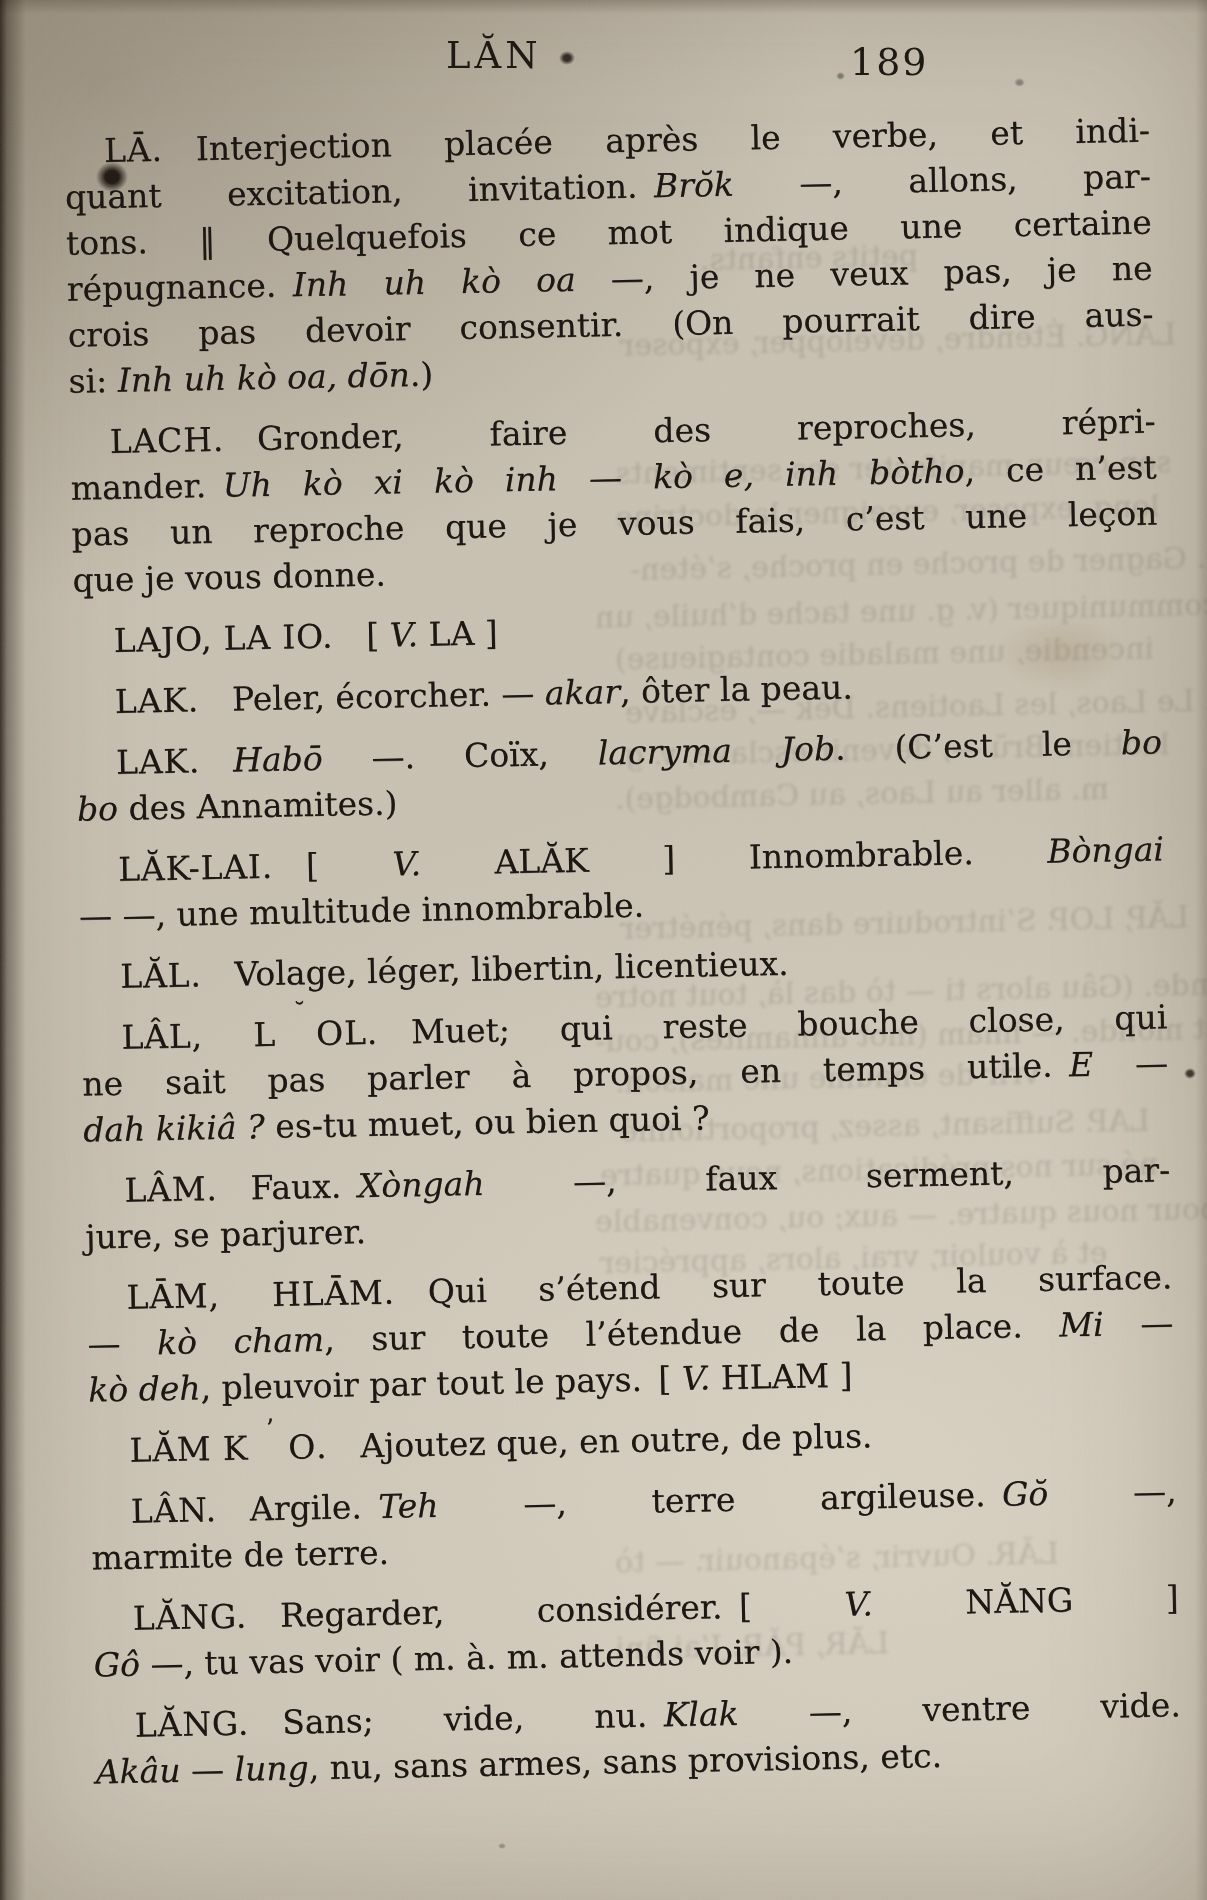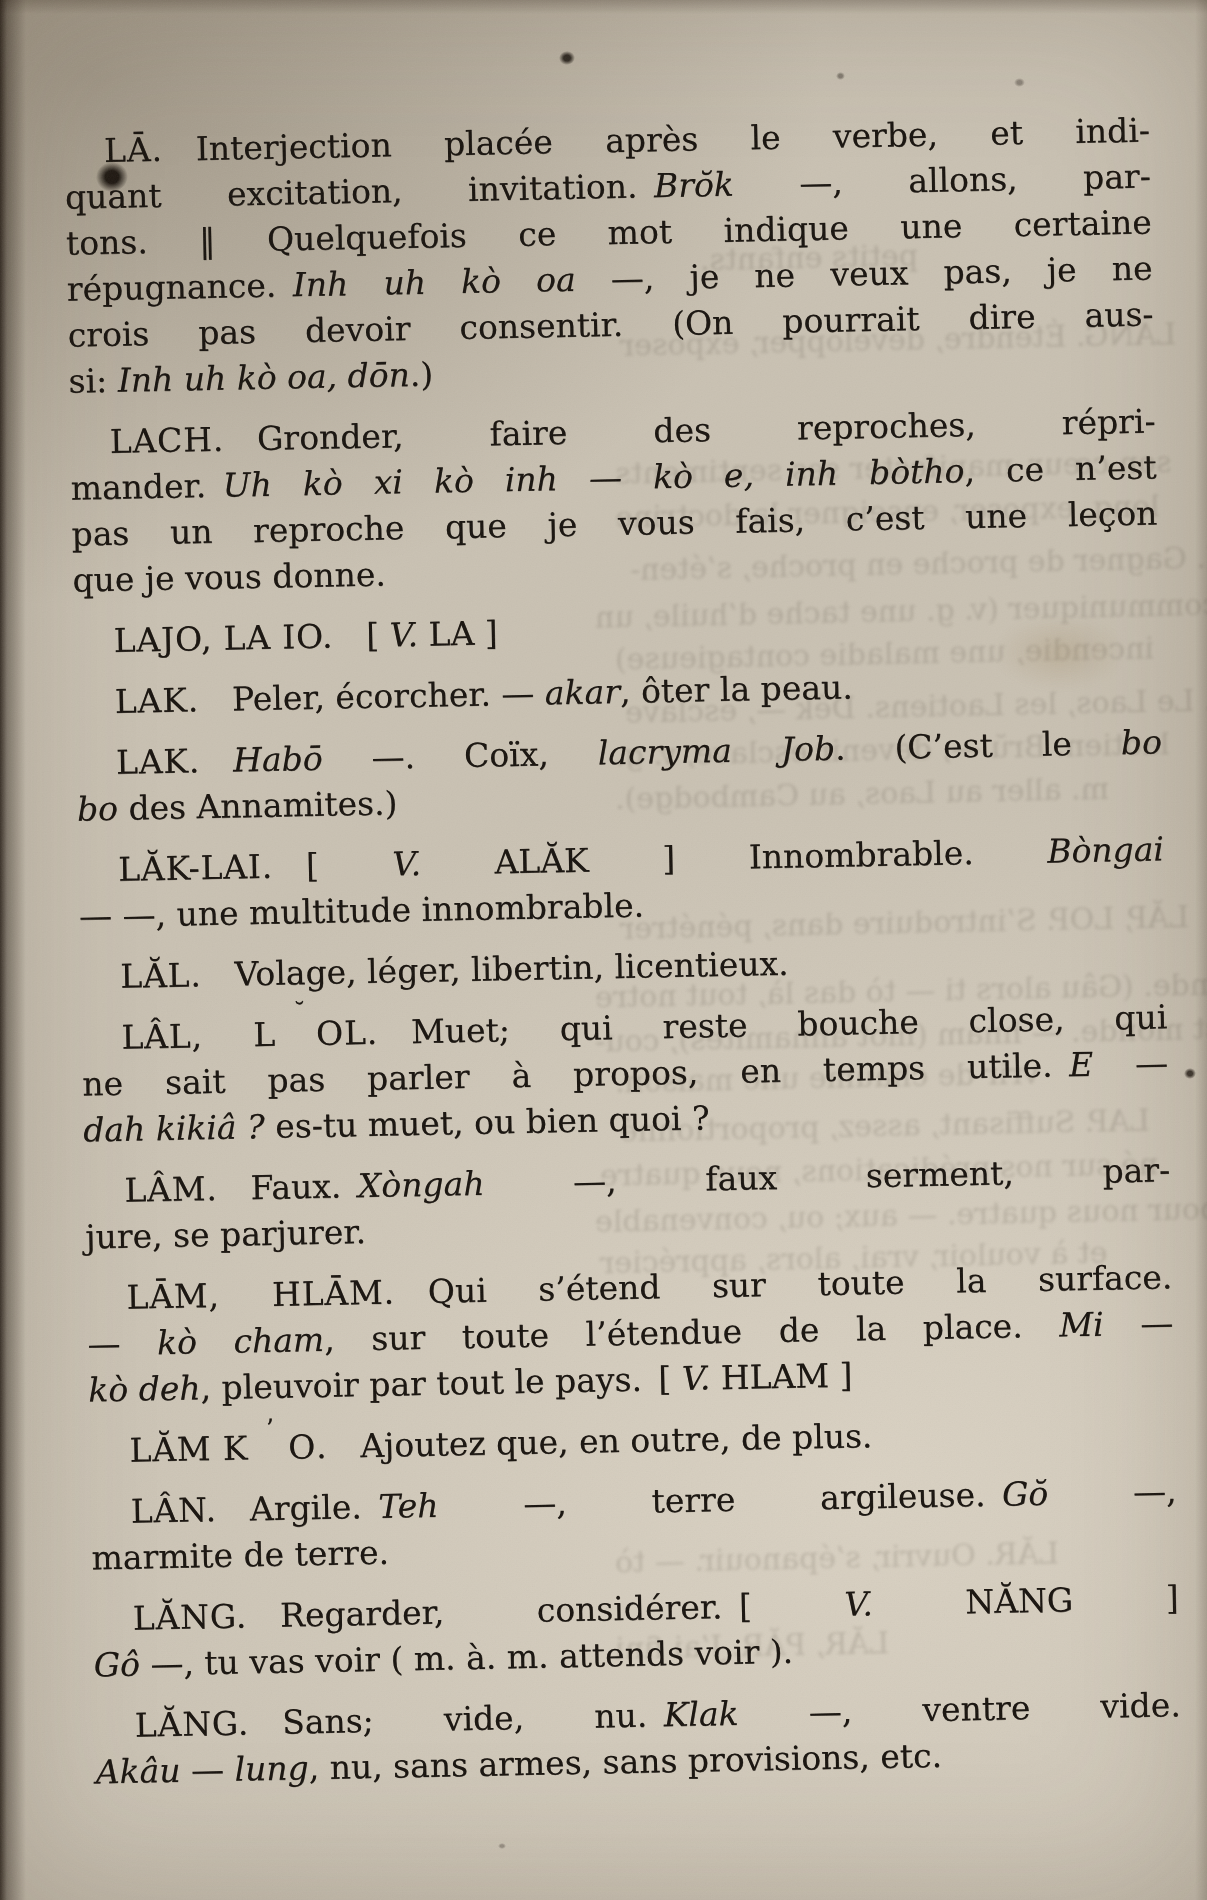--- a/index.html
+++ b/index.html
@@ -64,20 +64,24 @@
       <span class="ghost" style="left: 595px; top: 1016px;">village est monde. — hnam (mot annamites), cou-</span>
       <span class="ghost" style="left: 615px; top: 1060px;">vrir de chaume une maison.</span>
       <span class="ghost" style="left: 620px; top: 1108px;">LAP.  Suffisant, assez, proportionné</span>
       <span class="ghost" style="left: 600px; top: 1152px;">né sur nos prédications, nous quatre</span>
       <span class="ghost" style="left: 595px; top: 1196px;">suffisant pour nous quatre. — aux; ou, convenable</span>
       <span class="ghost" style="left: 600px; top: 1240px;">et à vouloir, vrai, alors, apprécier</span>
       <span class="ghost" style="left: 615px; top: 1540px;">LĂR.  Ouvrir, s’épanouir. — tò</span>
       <span class="ghost" style="left: 615px; top: 1628px;">LĂR, PĂR.  J’ai fini</span>
     </div>
 
+  <div class="running-head">
+    <div class="page-title">LĂN</div>
+    <div class="page-number">189</div>
+  </div>
 
   <div class="text-block" id="entries">
       <div class="entry">
         <div class="line first"><span class="hw ">LĀ.</span><span class=""> Interjection placée après le verbe, et indi-</span></div>
         <div class="line"><span class="">quant excitation, invitation. </span><span class="i">Brŏk</span><span class=""> —, allons, par-</span></div>
         <div class="line"><span class="">tons. ‖ Quelquefois ce mot indique une certaine</span></div>
         <div class="line"><span class="">répugnance. </span><span class="i">Inh uh kò oa</span><span class=""> —, je ne veux pas, je ne</span></div>
         <div class="line"><span class="">crois pas devoir consentir. (On pourrait dire aus-</span></div>
         <div class="line last"><span class="">si: </span><span class="i">Inh uh kò oa, dōn</span><span class="">.)</span></div>
       </div>

